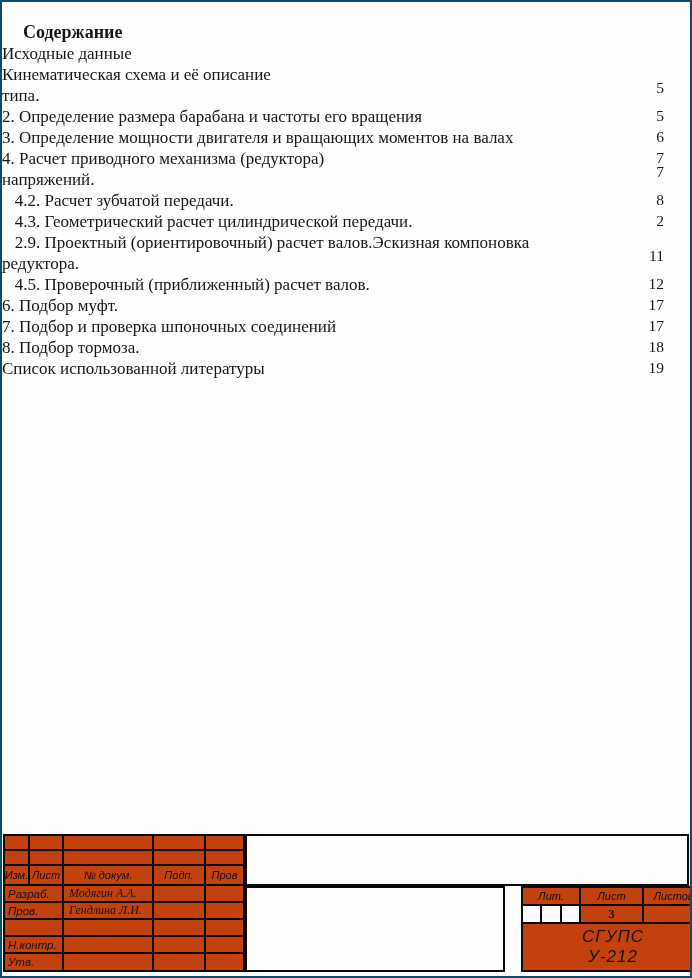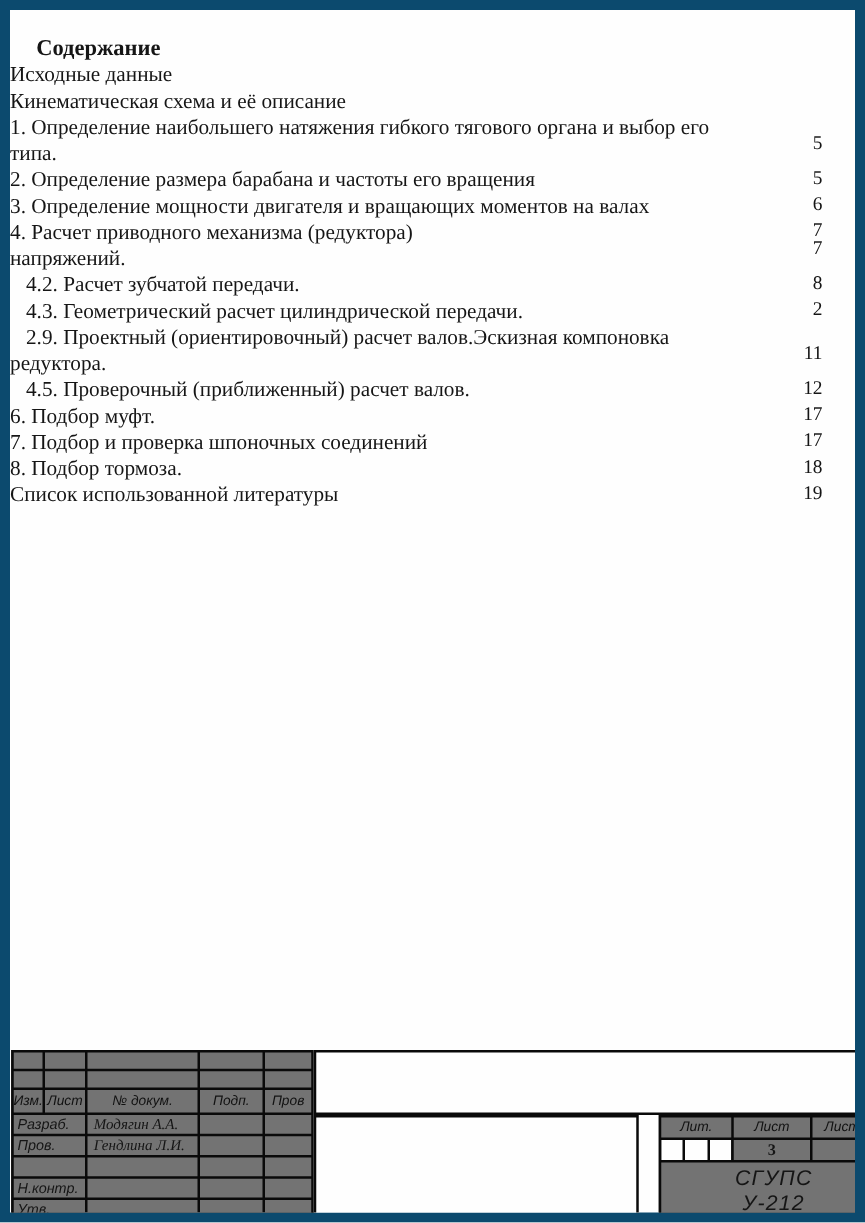--- a/index.html
+++ b/index.html
@@ -1,21 +1,21 @@
 <!DOCTYPE html>
 <html><head>
 <meta charset="utf-8">
 <style>
   html,body { margin:0; padding:0; background:#e8e8e8; }
   .page {
     position:relative;
     width:692px; height:978px;
     box-sizing:border-box;
     background:#fefefe;
-    border:8px solid #0c4a6e;
+    border:2px solid #0c4a6e;
     font-family:"Liberation Serif", serif;
     color:#151515;
     overflow:hidden;
     text-decoration:underline;
   }
 
   
   .toc { position:absolute; top:20px; left:0; right:0; }
   .toc-title {
     font-size:18px; font-weight:bold; line-height:21px;
@@ -30,21 +30,21 @@
     position:absolute; right:26px; bottom:2px;
     width:34px; text-align:right;
     font-size:15.5px; line-height:19px;
   }
   .pagenum.raised { bottom:9px; }
 
   
   .tb { position:absolute; left:1px; right:1px; top:832px; bottom:1px; }
 
   .grid { display:grid; background:#0a0a0a; gap:2px; box-sizing:border-box; border:2px solid #0a0a0a; }
-  .cell { background:#737373; overflow:hidden; display:flex; align-items:center; justify-content:center;text-align:right; }
+  .cell { background:#c2410c; overflow:hidden; display:flex; align-items:center; justify-content:center;text-align:right; }
 
   .ltable {
     position:absolute; left:0; top:0; width:242px; height:138px;
     grid-template-columns:23px 32px 88px 50px 37px;
     grid-template-rows:13px 13px 18px 15px 15px 15px 15px 16px;
   }
   .hdr { font:italic 11px "Liberation Sans", sans-serif; color:#111; }
   .role { grid-column:span 2; justify-content:flex-start; padding-left:3px;
           font:italic 11.5px "Liberation Sans", sans-serif; box-sizing:border-box; }
   .name { justify-content:flex-start; padding-left:5px;
@@ -77,21 +77,20 @@
       <div class="entry-line">Исходные данные</div>
           <span class="pagenum"></span>
     </div>
 
     <div class="entry">
       <div class="entry-line">Кинематическая схема и её описание</div>
           <span class="pagenum"></span>
     </div>
 
     <div class="entry">
-      <div class="entry-line">1. Определение наибольшего натяжения гибкого тягового органа и выбор его</div>
           <div class="entry-line">типа.</div>
           <span class="pagenum raised">5</span>
     </div>
 
     <div class="entry">
       <div class="entry-line">2. Определение размера барабана и частоты его вращения</div>
           <span class="pagenum">5</span>
     </div>
 
     <div class="entry">

